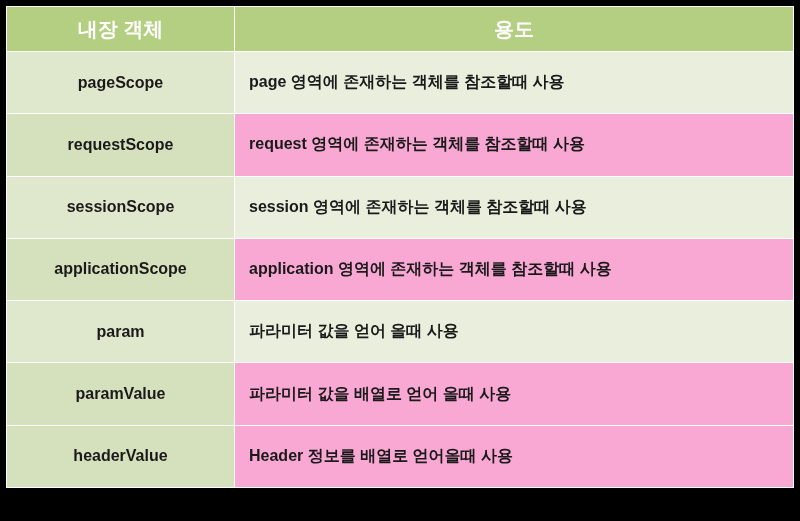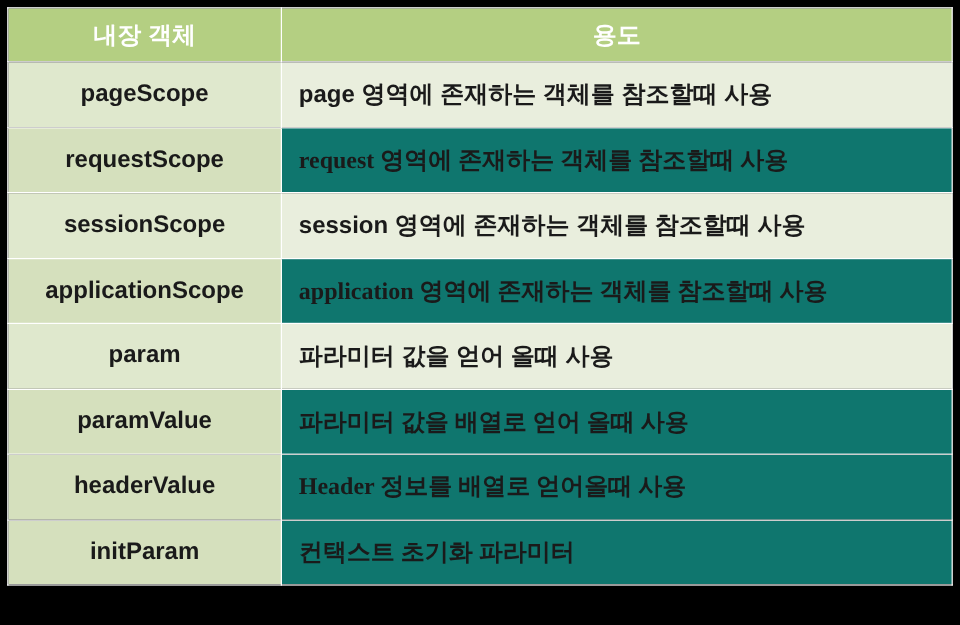--- a/index.html
+++ b/index.html
@@ -23,21 +23,21 @@
   table.jsp-table {
     width: 100%;
     height: 100%;
     border-collapse: collapse;
     table-layout: fixed;
   }
   table.jsp-table th,
   table.jsp-table td {
     border: 1px solid #ffffff;
     padding: 0 10px;
-    font-size: 20px;
+    font-size: 16px;
     font-weight: bold;
     color: #1a1a1a;
     white-space: nowrap;
     overflow: hidden;
   }
   table.jsp-table thead th {
     background: #b4cf82;
     color: #ffffff;
     text-align: center;
     height: 44px;
@@ -53,22 +53,21 @@
     text-align: left;
     background: #e9eedd;
     padding-left: 14px;
     margin-left: 20px;
   }
   table.jsp-table tbody tr.alt td.obj-cell {
     background: #d5e0bd;
     margin-left: 17px;
   }
   table.jsp-table tbody tr.alt td.use-cell {
-    background: #0f766e;
-    font-family: Liberation Serif, serif;
+    background: #f9a8d4;
   }
   table.jsp-table tbody tr {
     height: 42px;
   }
 </style>
 </head>
 <body>
 
 <div class="table-wrap">
   <table class="jsp-table">
@@ -104,19 +103,15 @@
         <td class="use-cell">파라미터 값을 얻어 올때 사용</td>
       </tr>
       <tr class="alt">
         <td class="obj-cell">paramValue</td>
         <td class="use-cell">파라미터 값을 배열로 얻어 올때 사용</td>
       </tr>
       <tr class="alt">
         <td class="obj-cell">headerValue</td>
         <td class="use-cell">Header 정보를 배열로 얻어올때 사용</td>
       </tr>
-      <tr class="alt">
-        <td class="obj-cell">initParam</td>
-        <td class="use-cell">컨택스트 초기화 파라미터</td>
-      </tr>
     </tbody>
   </table>
 </div>
 
 </body></html>

